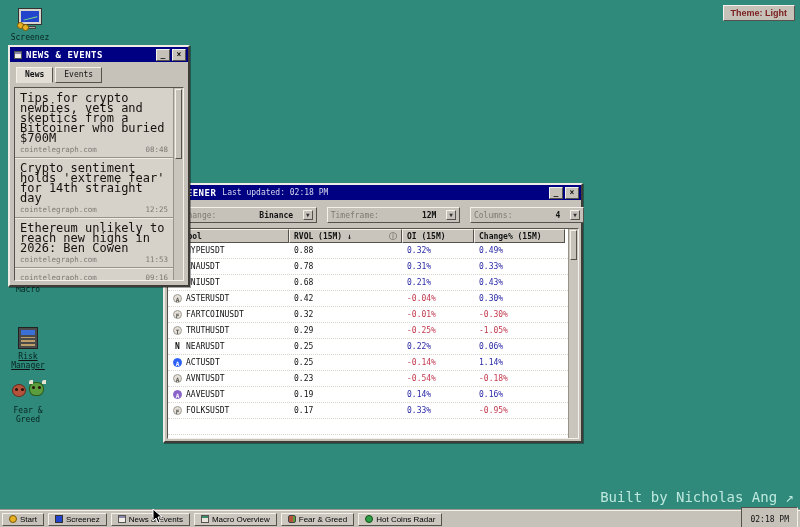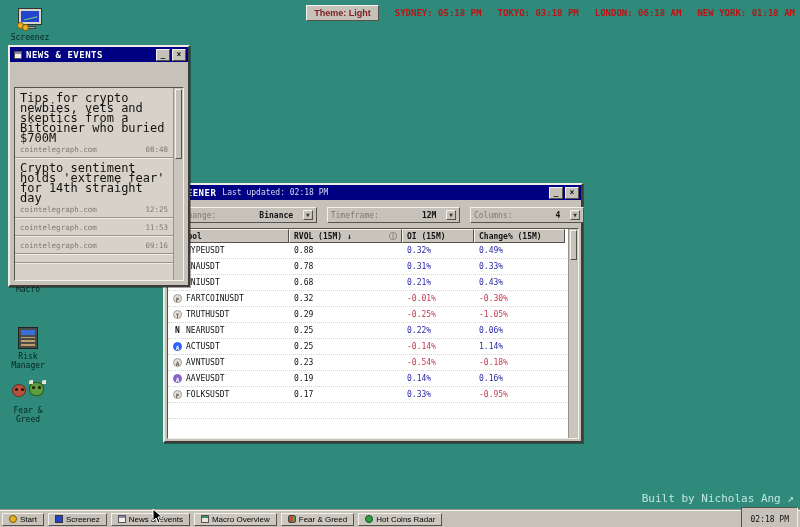--- a/index.html
+++ b/index.html
@@ -65,21 +65,21 @@
   .thead { display:flex; height:14px; }
   .th { background:#c9c5bd; border:1px solid; border-color:#f4f1ea #55514b #55514b #f4f1ea; font-size:8px; font-weight:bold; padding:1px 4px; display:flex; align-items:center; white-space:nowrap; overflow:hidden; }
   .info-ic { margin-left:auto; color:#7d7a73; font-size:8px; }
   .trow { display:flex; height:16px; align-items:center; border-bottom:1px dotted #d9d5cd; cursor:default; }
   .td { font-size:8px; padding:0 5px; white-space:nowrap; overflow:hidden; display:flex; align-items:center; gap:4px; }
   .c-sym { width:121px; } .c-rvol { width:113px; } .c-oi { width:72px; } .c-chg { width:91px; }
   .pos { color:#2a2aa8; } .neg { color:#c43a4e; }
   .badge { width:9px; height:9px; border-radius:50%; font-size:6px; line-height:9px; text-align:center; flex:0 0 9px; background:#e4e0d8; color:#55524c; border:1px solid #a09c94; font-weight:bold; }
   .badge.plain { background:none; border:none; color:#111; font-size:8px; font-weight:bold; }
   
-  #credit { position:absolute; right:6px; bottom:22px; font-size:11px; color:#bfe8de; }
+  #credit { position:absolute; right:6px; bottom:22px; font-size:14px; color:#bfe8de; }
   
   #taskbar { position:absolute; left:0; right:0; bottom:0; height:17px; background:#c6c2ba; border-top:1px solid #f4f1ea; box-shadow:0 -1px 0 #9a968e; display:flex; align-items:center; padding:0 2px; gap:4px; }
   .tbtn { height:13px; display:flex; align-items:center; gap:3px; font-size:8px; padding:0 6px; cursor:default; white-space:nowrap; }
   .tbtn.dim { background:#ccc8c0; }
   .tbtn b { font-weight:normal; }
   .ticon { width:8px; height:8px; flex:0 0 8px; }
   .coin-icon { border-radius:50%; background:#e8b123; border:1px solid #7a5a08; }
   .monitor-icon { background:#2244cc; border:1px solid #333; }
   .news-icon { background:#f0ede6; border:1px solid #555; box-shadow:inset 0 2px 0 #8a87a8; }
   .calendar-icon { background:#e8e4da; border:1px solid #555; box-shadow:inset 0 2px 0 #3a8a6a; }
@@ -87,26 +87,20 @@
   .radar-icon { border-radius:50%; background:#2f9e44; border:1px solid #14501e; }
   #tray { margin-left:auto; font-size:8px; padding:1px 8px; height:24px; display:flex; align-items:center; background:#c6c2ba; }
   
   #cursor { position:absolute; left:152px; top:508px; z-index:40; pointer-events:none; }
 </style>
 </head>
 <body>
 
 <div id="topbar">
   <button id="theme-btn" class="raised">Theme: Light</button>
-  <div id="clocks" style="display: flex; gap: 16px;">
-      <span class="clock">SYDNEY: 05:18 PM</span>
-      <span class="clock">TOKYO: 03:18 PM</span>
-      <span class="clock">LONDON: 06:18 AM</span>
-      <span class="clock">NEW YORK: 01:18 AM</span>
-    </div>
 </div>
 
 <div class="dicon" style="left:4px; top:8px;">
   <div class="art">
     <div class="monitor">
         <div class="scr">
           <div class="line"></div>
         </div>
         <div class="foot"></div>
       </div>
@@ -116,21 +110,21 @@
   <div class="lbl">Screenez</div>
 </div>
 
 <div class="dicon" style="left:2px; top:256px;">
   <div class="art">
       <div class="books"></div>
     </div>
   <div class="lbl">Macro</div>
 </div>
 
-<div class="dicon" style="left:2px; top:327px;">
+<div class="dicon" style="left:2px; top:327px;text-decoration:underline;">
   <div class="art">
       <div class="calc">
         <div class="disp"></div>
         <div class="keys"></div>
       </div>
     </div>
   <div class="lbl">Risk Manager</div>
 </div>
 
 <div class="dicon" style="left:2px; top:381px;">
@@ -200,20 +194,29 @@
             <div class="td c-sym">
               <span class="badge">U</span>
               <span>UNIUSDT</span>
             </div>
             <div class="td c-rvol">0.68</div>
             <div class="td c-oi pos">0.21%</div>
             <div class="td c-chg pos">0.43%</div>
           </div>
           <div class="trow">
             <div class="td c-sym">
+              <span class="badge">A</span>
+              <span>ASTERUSDT</span>
+            </div>
+            <div class="td c-rvol">0.42</div>
+            <div class="td c-oi neg">-0.04%</div>
+            <div class="td c-chg pos">0.30%</div>
+          </div>
+          <div class="trow">
+            <div class="td c-sym">
               <span class="badge">F</span>
               <span>FARTCOINUSDT</span>
             </div>
             <div class="td c-rvol">0.32</div>
             <div class="td c-oi neg">-0.01%</div>
             <div class="td c-chg neg">-0.30%</div>
           </div>
           <div class="trow">
             <div class="td c-sym">
               <span class="badge">T</span>
@@ -279,37 +282,42 @@
 
 <div id="news-win" class="window">
   <div class="titlebar">
     <span class="ticon news-icon" style="margin-right:4px;"></span>
     <span class="t-bold">NEWS &amp; EVENTS</span>
     <span class="tb-btns">
       <span class="tb-btn">_</span>
       <span class="tb-btn">×</span>
     </span>
   </div>
+  <div id="news-tabs">
+    <span class="tab raised active">News</span>
+    <span class="tab raised">Events</span>
+  </div>
   <div id="news-body">
     <div id="news-list">
         <div class="news-item">
           <div class="news-h">Tips for crypto newbies, vets and skeptics from a Bitcoiner who buried $700M</div>
           <div class="news-meta">
             <span>cointelegraph.com</span>
             <span>08:48</span>
           </div>
         </div>
         <div class="news-item">
           <div class="news-h">Crypto sentiment holds 'extreme fear' for 14th straight day</div>
           <div class="news-meta">
             <span>cointelegraph.com</span>
             <span>12:25</span>
           </div>
         </div>
         <div class="news-item">
+          <div class="news-h">Ethereum unlikely to reach new highs in 2026: Ben Cowen</div>
           <div class="news-meta">
             <span>cointelegraph.com</span>
             <span>11:53</span>
           </div>
         </div>
         <div class="news-item">
           <div class="news-meta">
             <span>cointelegraph.com</span>
             <span>09:16</span>
           </div>

